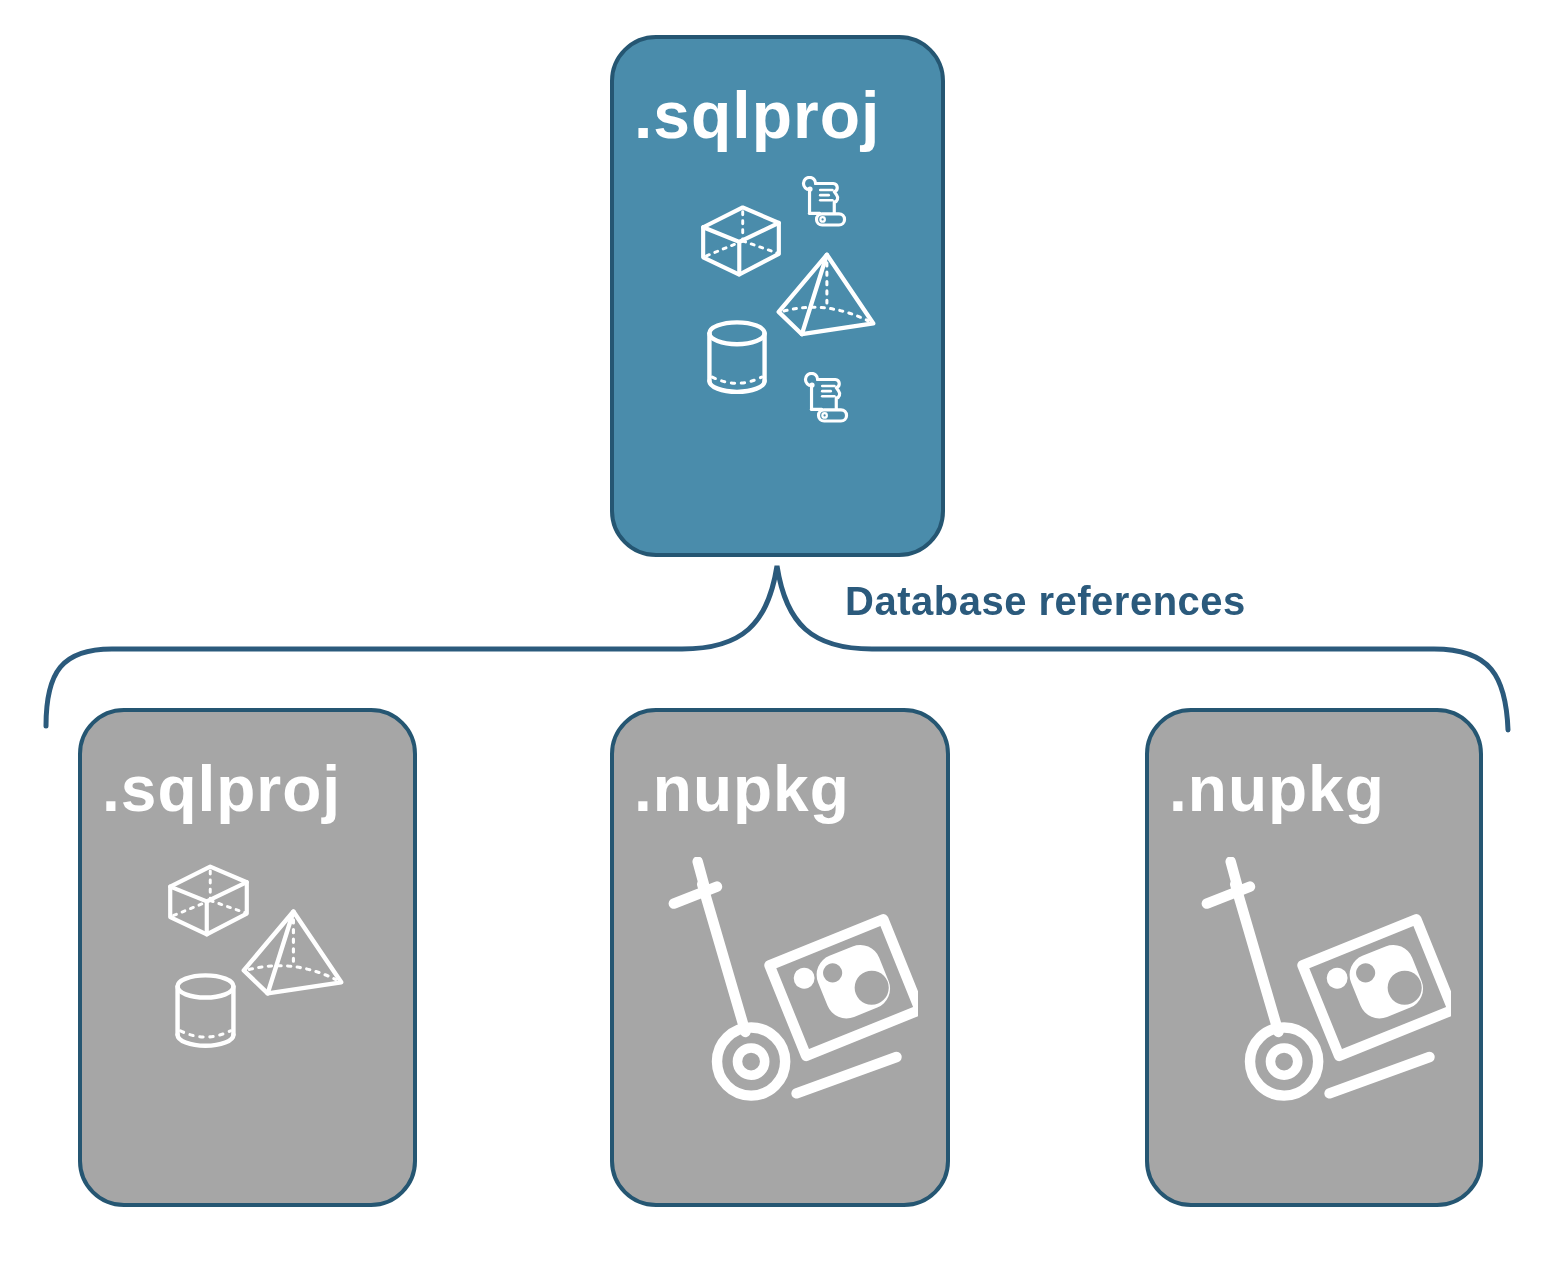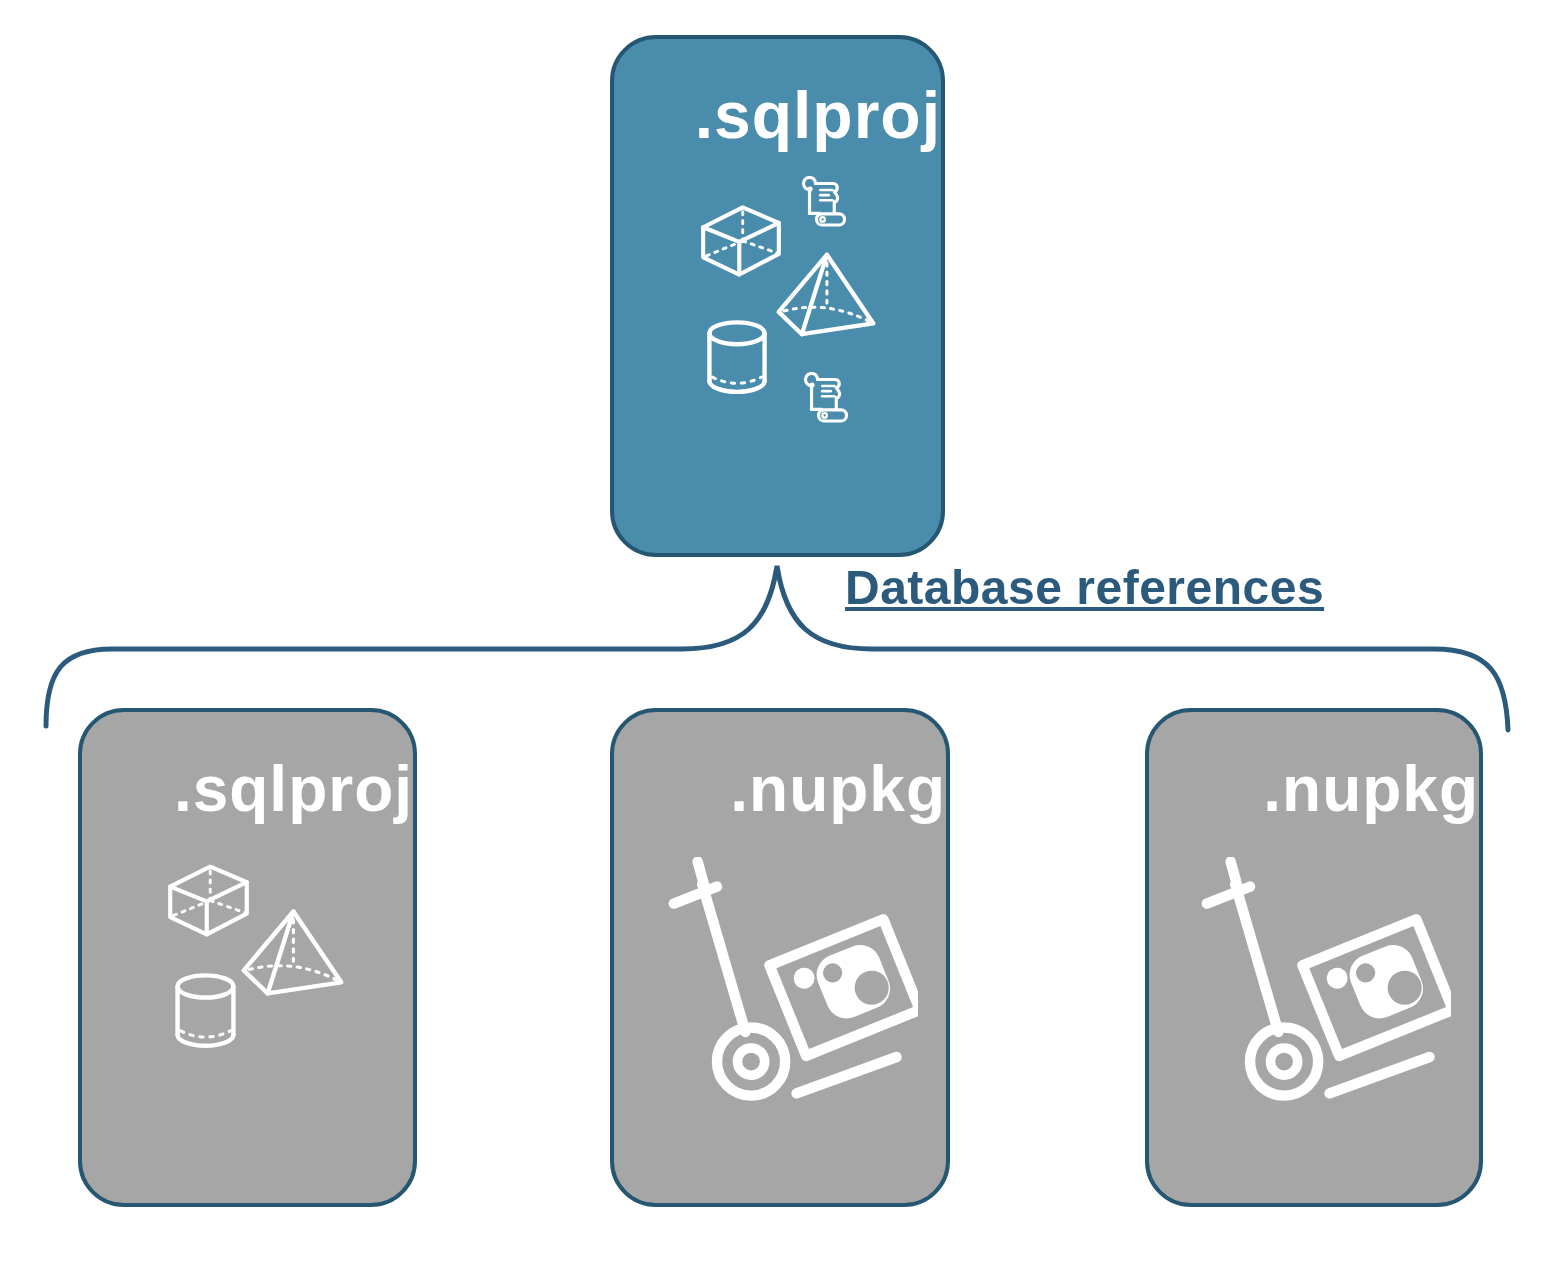--- a/index.html
+++ b/index.html
@@ -26,21 +26,21 @@
     border: 4px solid var(--color-box-border);
     border-radius: 46px;
   }
   .node-root { background: var(--color-highlight-fill); }
   .node-muted { background: var(--color-muted-fill); }
   .node-label {
     color: var(--color-label-text);
     font-weight: bold;
     font-size: 64px;
     letter-spacing: 1px;
-    text-align: right;
+    text-align: left;
     margin-top: 42px;
     line-height: 1.1;
     margin-left: 20px;
   }
   .node-root .node-label { font-size: 66px; margin-top: 40px; }
   .icon {
     position: absolute;
     color: var(--color-icon);
     display: block;
   }
@@ -53,27 +53,26 @@
   }
   .brace-path {
     fill: none;
     stroke: var(--color-connector);
     stroke-width: 5;
     stroke-linecap: round;
   }
   .connector-label {
     position: absolute;
     left: 845px;
-    top: 560px;
+    top: 579px;
     color: var(--color-connector);
     font-weight: bold;
-    font-size: 48px;
+    font-size: 40px;
     letter-spacing: 0.5px;
     white-space: nowrap;
-    text-decoration: underline;
   }
   .defs-holder { position: absolute; width: 0; height: 0; overflow: hidden; }
 </style>
 </head>
 <body>
 
 <svg class="defs-holder" aria-hidden="true">
   <defs>
     <symbol id="i-cube" viewBox="0 0 100 92">
       <g fill="none" stroke="currentColor" stroke-width="4.8" stroke-linecap="round" stroke-linejoin="round">

